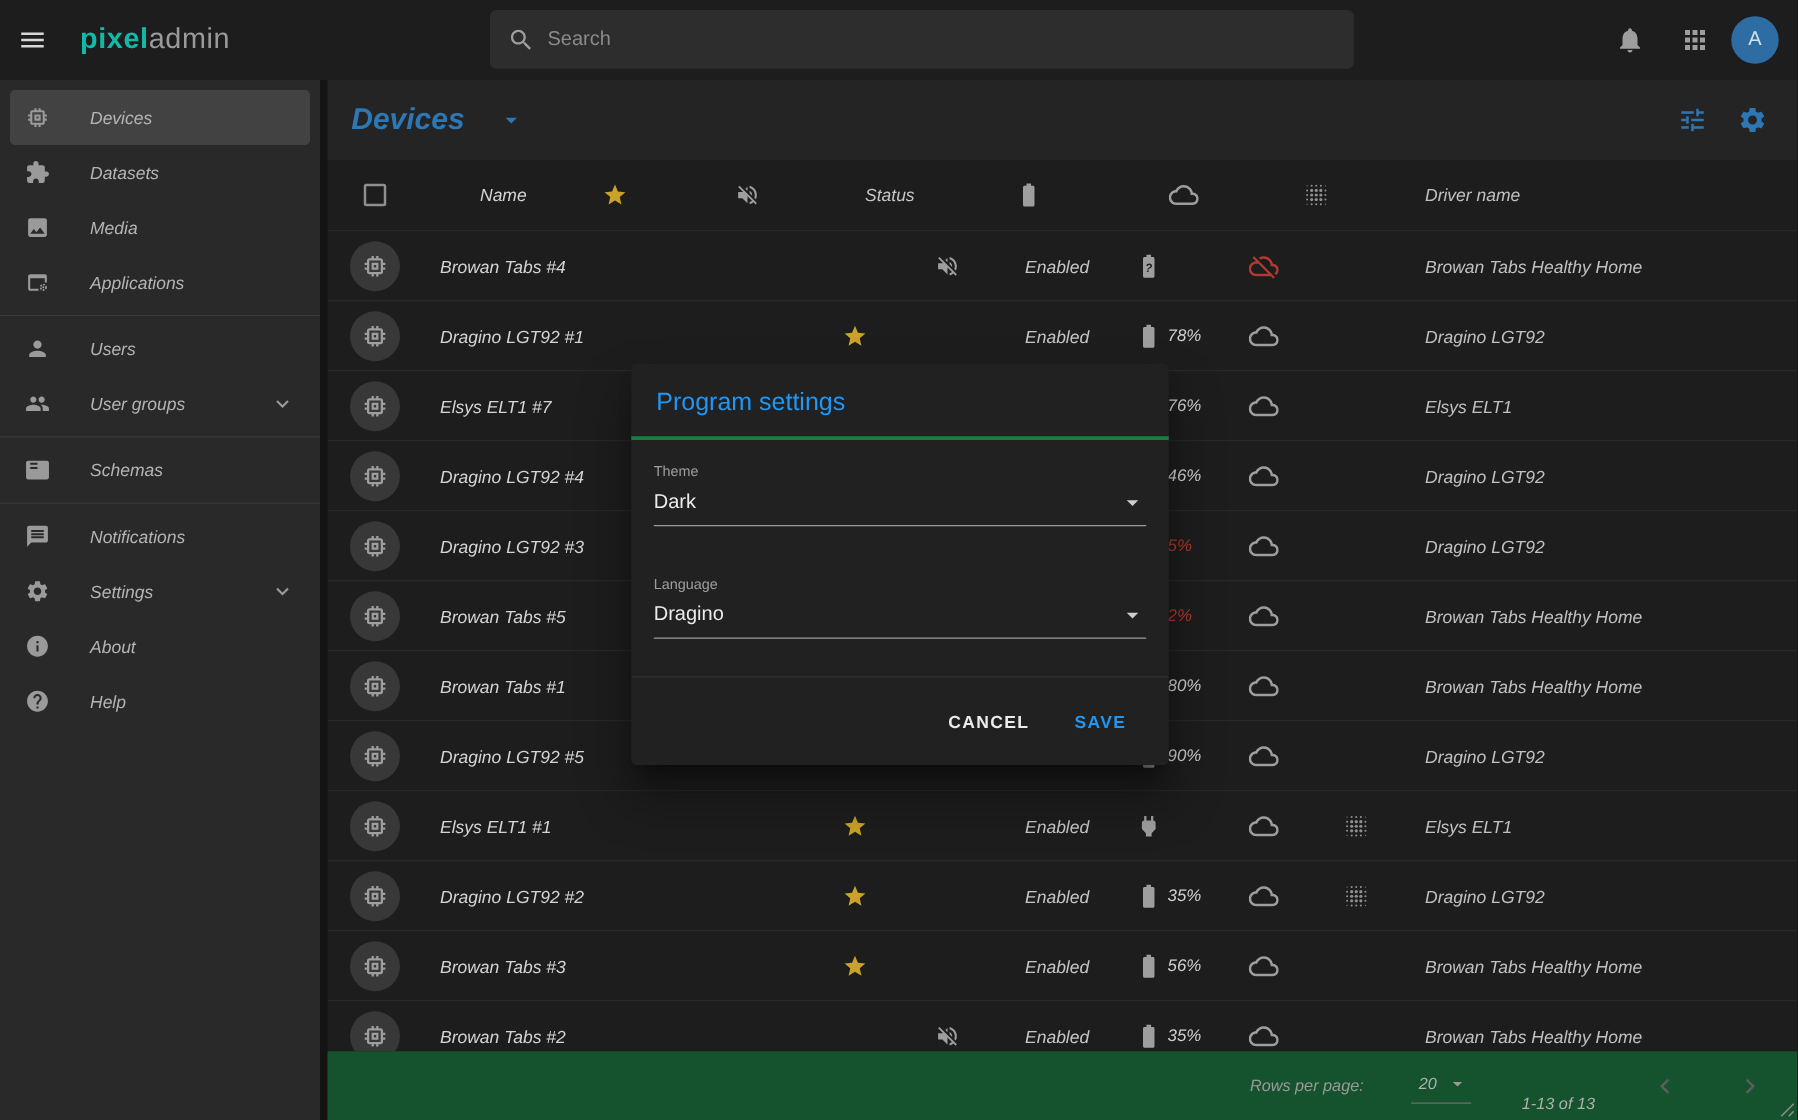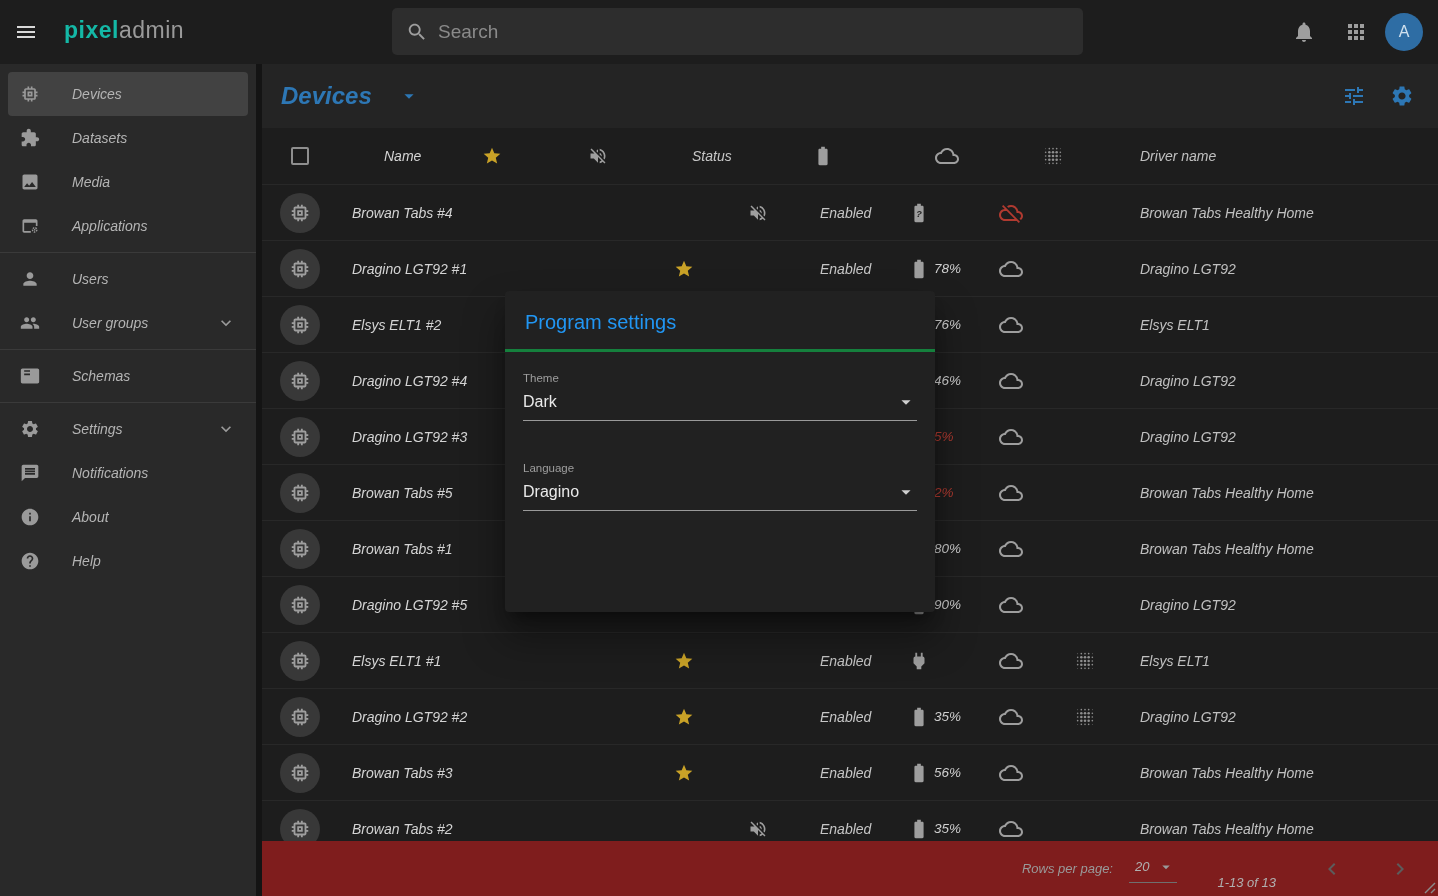--- a/index.html
+++ b/index.html
@@ -11,21 +11,21 @@
   .topbar { position:relative; height:64px; background:#1d1d1d; z-index:5; }
   .hamburger { position:absolute; left:14px; top:20px; width:24px; height:24px;
     color:#d8d8d8; background:none; border:none; cursor:pointer; }
   .logo { position:absolute; left:64px; top:17px; font-size:23px; letter-spacing:.5px; }
   .logo .b { font-weight:bold; color:#14b8a6; }
   .logo .l { font-weight:400; color:#9a9a9a; }
   .searchbox { position:absolute; left:392px; top:8px; width:691px; height:47px;
     background:#2d2d2d; border-radius:5px; display:flex; align-items:center; padding:0 14px; }
   .searchbox svg { color:#9e9e9e; margin-right:10px; flex:none; }
   .searchbox input { flex:1; background:transparent; border:none; outline:none;
-    color:#ec4899; font-size:19px; font-family:inherit; }
+    color:#ec4899; font-size:16px; font-family:inherit; }
   .searchbox input::placeholder { color:#8a8a8a; }
   .tb-icon { position:absolute; top:20px; width:24px; height:24px; color:#9e9e9e;
     background:none; border:none; cursor:pointer; }
   .bell { left:1292px; }
   .apps { left:1344px; }
   .avatar { position:absolute; left:1385px; top:13px; width:38px; height:38px;
     border-radius:50%; background:#2e6da4; color:#cfe0ee; font-size:16px;
     display:flex; align-items:center; justify-content:center; cursor:pointer; }
 
   
@@ -69,23 +69,23 @@
   .star { color:#c9a227; cursor:pointer; }
   .mute { color:#9e9e9e; }
   .batt { color:#9e9e9e; }
   .batt.low { color:#b03a30; }
   .pct { font-size:13.5px; color:#cfcfcf; margin-left:4px; }
   .pct.low { color:#b03a30; }
   .cl { color:#9e9e9e; } .cl.off { color:#b03a30; }
   .mesh { color:#8f8f8f; }
 
   
-  .pagination { height:55px; background:#7f1d1d; display:flex; align-items:center;
+  .pagination { height:55px; background:#14532d; display:flex; align-items:center;
     justify-content:flex-end; padding-right:26px; flex:none; color:#9a9a9a; font-size:13px; }
-  .rpp-select { display:flex; align-items:center; margin-left:16px; border-bottom:1px solid #6f6f6f;
+  .rpp-select { display:flex; align-items:center; margin-left:38px; border-bottom:1px solid #6f6f6f;
     padding:3px 2px 6px 6px; cursor:pointer; color:#b0b0b0; }
   .rpp-select svg { width:18px; height:18px; color:#9a9a9a; margin-left:8px; }
   .range { margin-left:40px; color:#b0b0b0;margin-top:28px; }
   .pg-btn { width:24px; height:24px; color:#5c5c5c; background:none; border:none; margin-left:44px; }
   .resize-handle { position:absolute; right:2px; bottom:2px; width:16px; height:16px; cursor:nwse-resize; }
 
   
   .dialog { position:absolute; left:505px; top:291px; width:430px; height:321px;
     background:#212121; border-radius:4px; z-index:20; display:flex; flex-direction:column;
     box-shadow:0 11px 15px -7px rgba(0,0,0,.45), 0 24px 38px 3px rgba(0,0,0,.35); }
@@ -325,34 +325,34 @@
             <use href="#i-schemas"></use>
           </svg>
     <span class="sb-label">Schemas</span>
     <svg class="sb-chevron ic" style="visibility: hidden;">
             <use href="#i-expand"></use>
           </svg>
   </div>
 <div class="sb-div"></div>
   <div class="sb-item">
     <svg class="sb-ic ic">
+            <use href="#i-chat"></use>
+          </svg>
+    <span class="sb-label">Notifications</span>
+    <svg class="sb-chevron ic" style="visibility: hidden;">
+            <use href="#i-expand"></use>
+          </svg>
+  </div>
+
+  <div class="sb-item">
+    <svg class="sb-ic ic">
             <use href="#i-gear"></use>
           </svg>
     <span class="sb-label">Settings</span>
     <svg class="sb-chevron ic">
-            <use href="#i-expand"></use>
-          </svg>
-  </div>
-
-  <div class="sb-item">
-    <svg class="sb-ic ic">
-            <use href="#i-chat"></use>
-          </svg>
-    <span class="sb-label">Notifications</span>
-    <svg class="sb-chevron ic" style="visibility: hidden;">
             <use href="#i-expand"></use>
           </svg>
   </div>
 
   <div class="sb-item">
     <svg class="sb-ic ic">
             <use href="#i-info"></use>
           </svg>
     <span class="sb-label">About</span>
     <svg class="sb-chevron ic" style="visibility: hidden;">
@@ -493,21 +493,21 @@
   </div>
 
   <div class="trow">
     <div class="cell c-avatar">
                 <span class="chip-avatar">
                   <svg class="ic i22">
                     <use href="#i-memory"></use>
                   </svg>
                 </span>
               </div>
-    <div class="cell c-name">Elsys ELT1 #2</div>
+    <div class="cell c-name">Elsys ELT1 #7</div>
     <div class="cell c-star"></div>
     <div class="cell c-mute"></div>
     <div class="cell c-status">Enabled</div>
     <div class="cell c-batt">
       <svg class="ic i22 batt v-batt">
                   <use href="#i-batt"></use>
                 </svg>
 
       <span class="pct">76%</span>
     </div>
@@ -848,19 +848,23 @@
       <div class="field">
         <div class="f-label">Language</div>
         <div class="f-control">
           <span class="f-value">Dragino</span>
           <svg class="ic">
               <use href="#i-caret"></use>
             </svg>
         </div>
       </div>
     </div>
+    <div class="dlg-footer">
+      <button class="dlg-btn btn-cancel">CANCEL</button>
+      <button class="dlg-btn btn-save">SAVE</button>
+    </div>
   </div>
 
   <svg class="resize-handle" viewBox="0 0 16 16">
     <line x1="15" y1="5" x2="5" y2="15" stroke="#8a8a8a" stroke-width="1.4"></line>
     <line x1="15" y1="11" x2="11" y2="15" stroke="#8a8a8a" stroke-width="1.4"></line>
   </svg>
 </div>
 
 </body></html>

